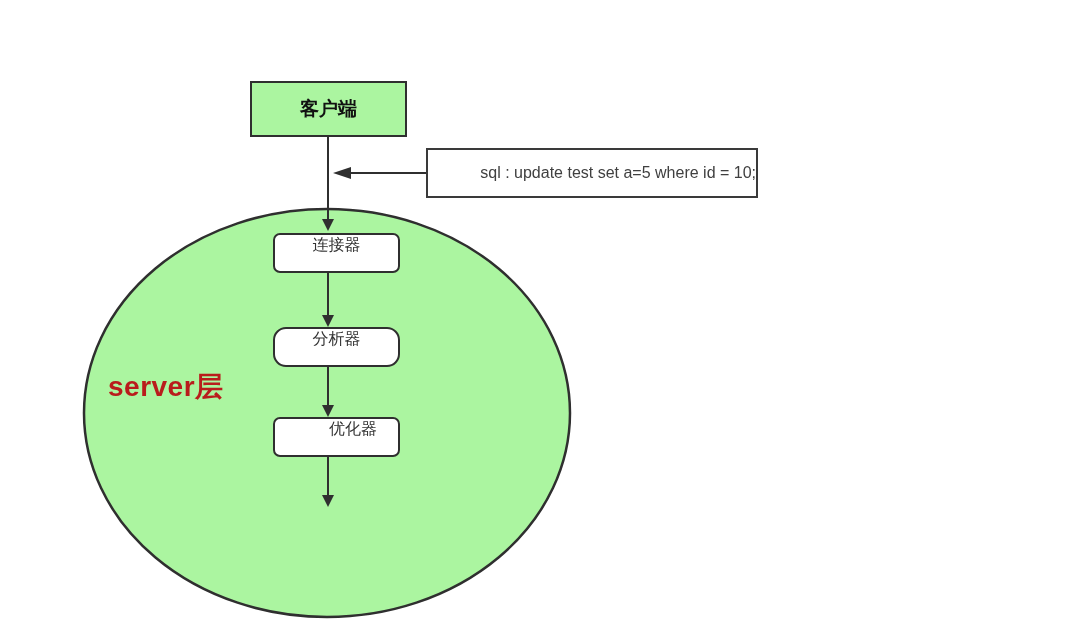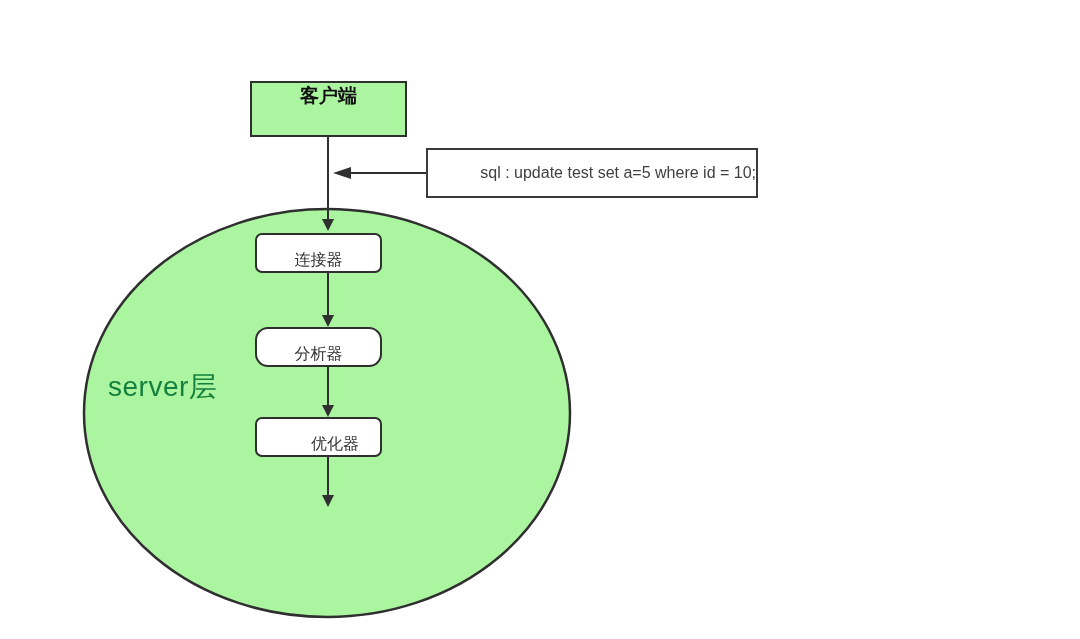--- a/index.html
+++ b/index.html
@@ -29,51 +29,51 @@
     fill:var(--green);
     stroke:var(--stroke);
     stroke-width:2.5;
   }
   .client-box{
     position:absolute;
     left:250px;top:81px;
     width:157px;height:56px;
     background:var(--green);
     border:2px solid var(--stroke);
-    display:flex;align-items:flex-start;justify-content:center;
+    display:flex;align-items:center;justify-content:center;
     font-size:19px;font-weight:bold;color:#111111;
   }
   .sql-box{
     position:absolute;
     left:426px;top:148px;
     width:332px;height:50px;
     background:#ffffff;
     border:2px solid #3a3a3a;
     display:flex;align-items:center;justify-content:flex-end;
     font-size:16px;color:#404040;
     white-space:nowrap;
   }
   .node{
     position:absolute;
-    left:255px;
+    left:273px;
     width:127px;height:40px;
     background:var(--node-fill);
     border:2px solid var(--stroke);
     border-radius:7px;
-    display:flex;align-items:flex-end;justify-content:center;
+    display:flex;align-items:flex-start;justify-content:center;
     font-size:16px;color:var(--text);
   }
   .node.n0{top:233px;}
   .node.n1{top:327px;border-radius:13px;}
   .node.n2{top:417px;padding-left:33px;}
   .node.n3{top:507px;}
   .server-label{
     position:absolute;
     left:108px;top:368px;
-    font-size:28px;font-weight:normal;color:#15803d;
+    font-size:28px;font-weight:bold;color:#b91c1c;
     letter-spacing:0.5px;
   }
 </style>
 </head>
 <body>
 
 <div class="canvas">
 
   <svg class="wires" viewBox="0 0 1080 639" xmlns="http://www.w3.org/2000/svg">
 

